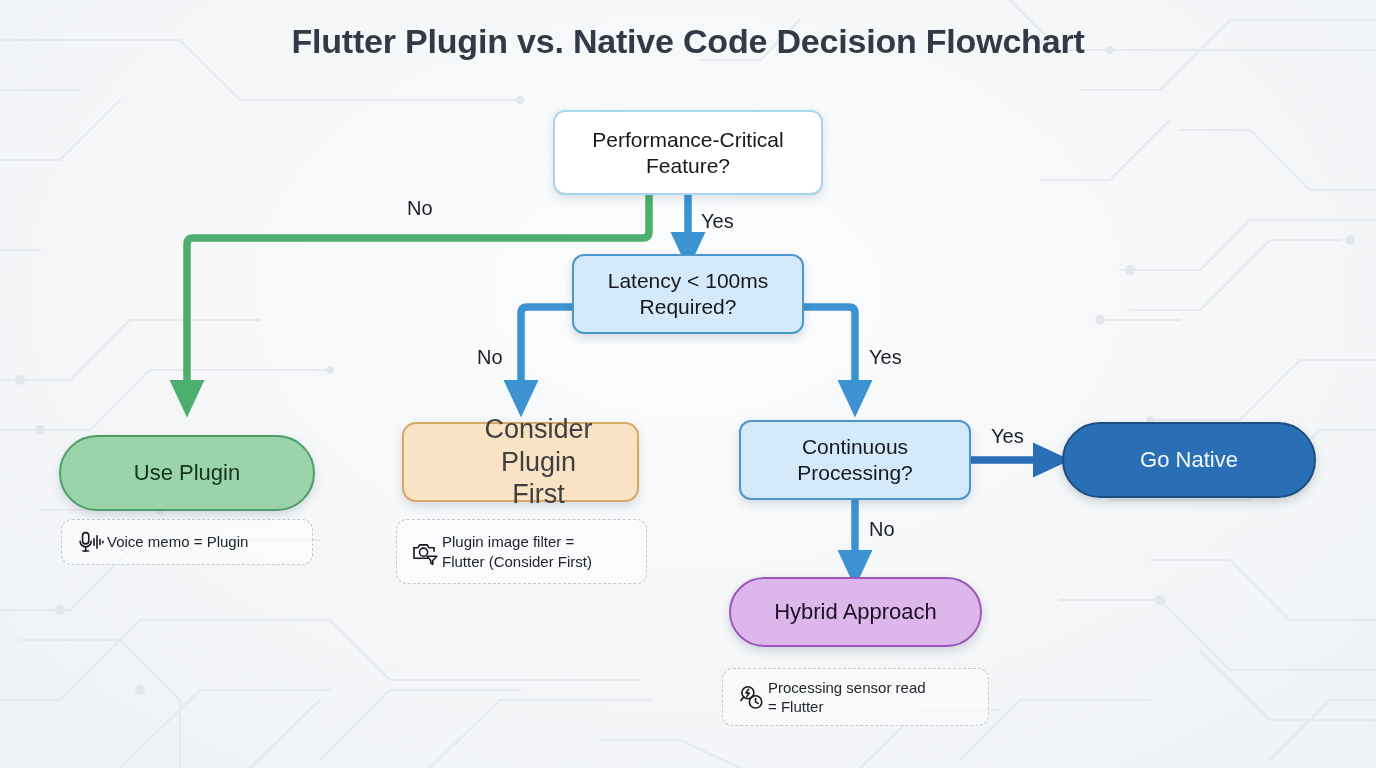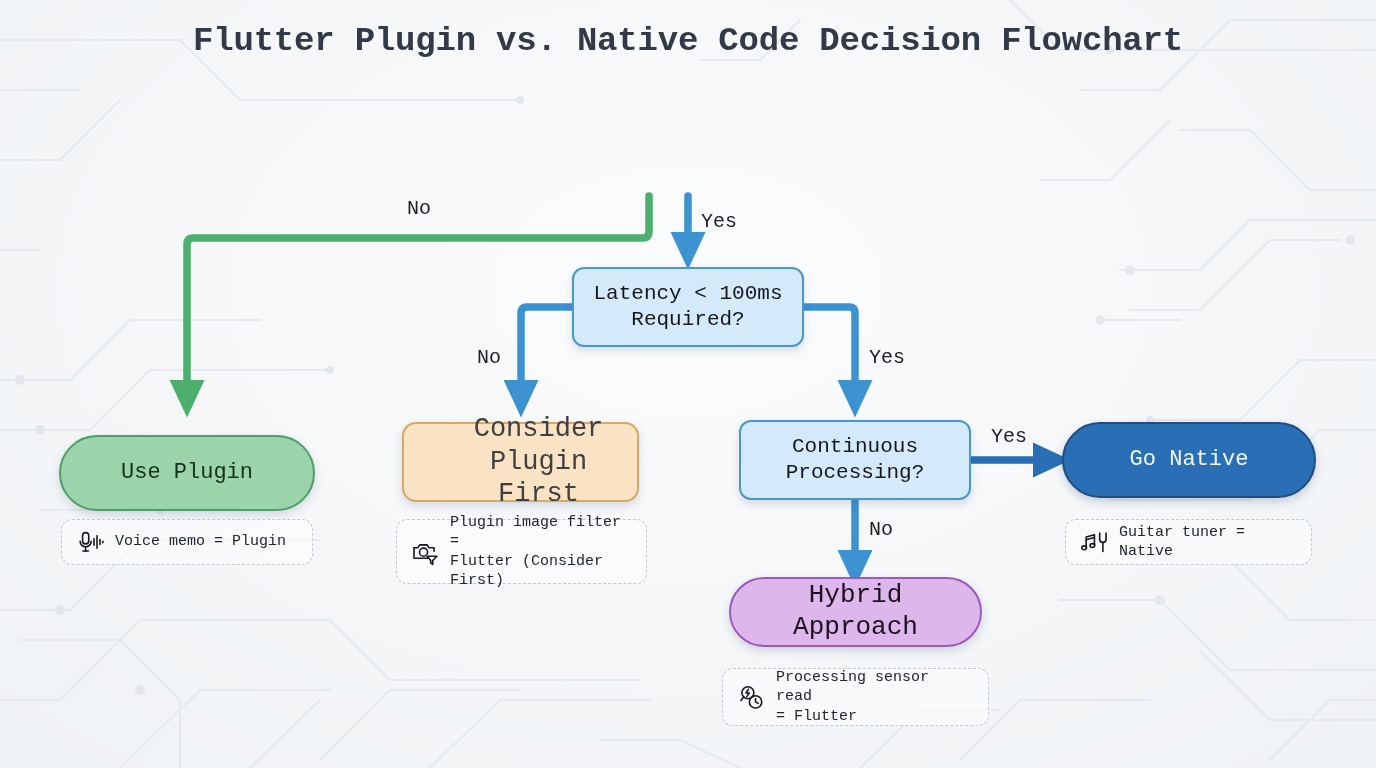--- a/index.html
+++ b/index.html
@@ -12,21 +12,20 @@
     font-family: "Liberation Sans", sans-serif;
   }
 
   #stage {
     position: relative;
     width: 1376px;
     height: 768px;
     background:
       radial-gradient(ellipse 1100px 700px at 50% 38%, #fbfcfd 0%, #f4f6f8 55%, #eef1f4 100%);
     overflow: hidden;
-    font-family: Liberation Mono, monospace;
   }
 
   
   #circuit {
     position: absolute;
     inset: 0;
     width: 1376px;
     height: 768px;
     pointer-events: none;
   }
@@ -112,40 +111,40 @@
     box-shadow: 0 4px 10px rgba(40,60,90,0.22);
     font-size: 22px;
     color: #f2f8fe;
   }
 
   .n-hybrid {
     background: #ddb7ec;
     border: 2.5px solid #9c58bb;
     border-radius: 999px;
     box-shadow: 0 4px 10px rgba(40,60,90,0.18);
-    font-size: 26px;
+    font-size: 22px;
     color: #1d1022;
   }
 
   
   .edge-label {
     position: absolute;
     font-size: 20px;
     color: #1c1f24;
     z-index: 6;
     white-space: nowrap;
   }
 
   
   .caption {
     position: absolute;
     box-sizing: border-box;
     display: flex;
     align-items: center;
-    gap: 9px;
+    gap: 1px;
     padding: 8px 14px;
     border: 1.4px dashed #c3c8cf;
     border-radius: 11px;
     background: rgba(252,253,254,0.62);
     font-size: 15px;
     color: #22262c;
     line-height: 1.28;
     z-index: 5;
   }
   .caption .cap-icon {
@@ -241,22 +240,28 @@
     <path d="M855 500 L855 570" fill="none" stroke="#3d92d1" stroke-width="7.5" stroke-linecap="round" marker-end="url(#arrow-blue)"></path>
   </svg>
 
   <div class="edge-label" style="left:407px; top:197px;">No</div>
   <div class="edge-label" style="left:701px; top:210px;">Yes</div>
   <div class="edge-label" style="left:477px; top:346px;">No</div>
   <div class="edge-label" style="left:869px; top:346px;">Yes</div>
   <div class="edge-label" style="left:991px; top:425px;">Yes</div>
   <div class="edge-label" style="left:869px; top:518px;">No</div>
 
-
-  <div class="node n-decision" style="left:572px; top:267px; width:232px; height:80px;">
+  <div class="node n-decision-top" style="left:553px; top:110px; width:270px; height:85px;">
+    <div class="node-inner">
+      <span>Performance-Critical</span><br>
+      <span>Feature?</span>
+    </div>
+  </div>
+
+  <div class="node n-decision" style="left:572px; top:254px; width:232px; height:80px;">
     <div class="node-inner">
       <span>Latency &lt; 100ms</span><br>
       <span>Required?</span>
     </div>
   </div>
 
   <div class="node n-decision" style="left:739px; top:420px; width:232px; height:80px;justify-content:center;">
     <div class="node-inner">
       <span>Continuous</span><br>
       <span>Processing?</span>
@@ -312,33 +317,20 @@
         <circle cx="13.4" cy="16.2" r="4.3"></circle>
         <path d="M17.2 20.6 L27.6 20.6 L23.2 25.1 L23.2 29.2 L21 27.6 L21 25.1 z"></path>
       </g>
     </svg>
     <span class="cap-text">
       <span>Plugin image filter =</span><br>
       <span>Flutter (Consider First)</span>
     </span>
   </div>
 
-  <div class="caption" style="left:1065px; top:519px; width:247px; height:46px;">
-    <svg class="cap-icon" viewBox="0 0 32 32" xmlns="http://www.w3.org/2000/svg" aria-hidden="true">
-      <g fill="none" stroke="#16181c" stroke-width="1.7" stroke-linecap="round" stroke-linejoin="round">
-        <path d="M6.6 21.6 L6.6 10.6 L15.4 8.2 L15.4 19.2"></path>
-        <path d="M6.6 13.6 L15.4 11.2"></path>
-        <ellipse cx="4.4" cy="22.2" rx="2.5" ry="2.1"></ellipse>
-        <ellipse cx="13.2" cy="19.8" rx="2.5" ry="2.1"></ellipse>
-        <path d="M21 6.4 L21 13 a3.4 3.4 0 0 0 6.8 0 L27.8 6.4"></path>
-        <path d="M24.4 16.4 L24.4 26"></path>
-      </g>
-    </svg>
-    <span class="cap-text">Guitar tuner = Native</span>
-  </div>
 
   <div class="caption" style="left:722px; top:668px; width:267px; height:58px;">
     <svg class="cap-icon" viewBox="0 0 32 32" xmlns="http://www.w3.org/2000/svg" aria-hidden="true">
       <g fill="none" stroke="#16181c" stroke-width="1.7" stroke-linecap="round" stroke-linejoin="round">
         <circle cx="11.6" cy="11.4" r="6.4"></circle>
         <path d="M12.4 7.6 L9.6 11.8 L13.1 11.8 L10.4 15.6"></path>
         <path d="M7.1 16.1 L4.2 19.6"></path>
         <circle cx="19.8" cy="21.2" r="6.6"></circle>
         <path d="M19.8 17.6 L19.8 21.2 L22.6 22.8"></path>
       </g>

